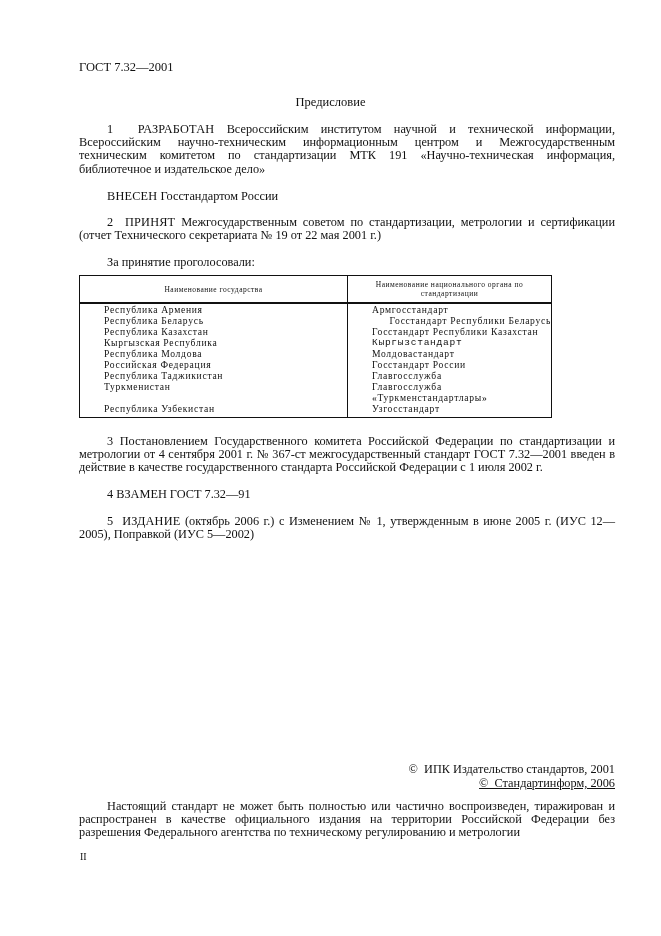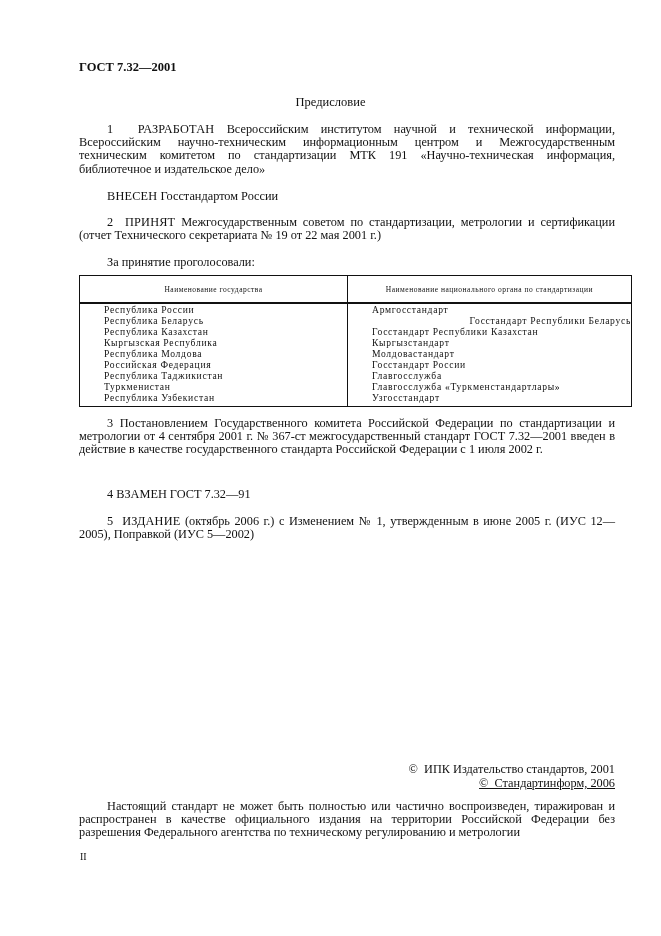--- a/index.html
+++ b/index.html
@@ -1,24 +1,24 @@
 <!DOCTYPE html>
 <html><head>
 <meta charset="utf-8">
 <style>
   html, body { margin:0; padding:0; background:#ffffff; }
   body { width:661px; height:936px; position:relative; overflow:hidden;
          font-family:"Liberation Serif", serif; color:#111; }
   .abs { position:absolute; }
-  .doc-code { left:79px; top:60px; font-weight:bold; font-size:12.5px; }
+  .doc-code { left:79px; top:60px; font-weight:normal; font-size:12.5px; }
   .heading { left:0; width:661px; top:95px; text-align:center; font-size:12.5px; }
   .para { left:79px; width:536px; font-size:12.3px; line-height:13.2px; text-align:justify; }
   .indent { text-indent:28px; }
   .kw { letter-spacing:0.2px; }
-  table.vote { position:absolute; left:79px; top:275px; width:553px; border-collapse:collapse;
+  table.vote { position:absolute; left:79px; top:275px; width:473px; border-collapse:collapse;
                font-size:9.6px; letter-spacing:0.7px; }
   table.vote th { font-weight:normal; font-size:7.5px; letter-spacing:0.5px; height:24px;
                   border:1px solid #111; border-bottom:2px solid #111; text-align:center; vertical-align:middle; }
   table.vote td { border-left:1px solid #111; border-right:1px solid #111; vertical-align:top; padding:5px 0 0 24px; line-height:11px; }
   table.vote tr.last td { border-bottom:1px solid #111; padding-bottom:3px; }
   table.vote td.c1 { width:243px; }
   .copy { right:46px; text-align:right; font-size:12.3px; line-height:14px; }
   .pagenum { left:80px; top:851px; font-size:10px; }
 </style>
 </head>
@@ -48,34 +48,34 @@
 
 <table class="vote">
   <thead>
     <tr>
       <th>Наименование государства</th>
       <th>Наименование национального органа по стандартизации</th>
     </tr>
   </thead>
   <tbody id="vote-body">
       <tr>
-        <td class="c1" style="padding-top: 0px;">Республика России</td>
+        <td class="c1" style="padding-top: 0px;">Республика Армения</td>
         <td class="c2" style="padding-top: 0px;">Армгосстандарт</td>
       </tr>
       <tr>
         <td class="c1" style="padding-top: 0px;">Республика Беларусь</td>
         <td class="c2" style="padding-top: 0px; text-align: right;">Госстандарт Республики Беларусь</td>
       </tr>
       <tr>
         <td class="c1" style="padding-top: 0px;">Республика Казахстан</td>
         <td class="c2" style="padding-top: 0px;">Госстандарт Республики Казахстан</td>
       </tr>
       <tr>
         <td class="c1" style="padding-top: 0px;">Кыргызская Республика</td>
-        <td class="c2" style="padding-top: 0px;">Кыргызстандарт</td>
+        <td class="c2" style="padding-top: 0px; font-family: Liberation Mono, monospace;">Кыргызстандарт</td>
       </tr>
       <tr>
         <td class="c1" style="padding-top: 0px;">Республика Молдова</td>
         <td class="c2" style="padding-top: 0px;">Молдовастандарт</td>
       </tr>
       <tr>
         <td class="c1" style="padding-top: 0px;">Российская Федерация</td>
         <td class="c2" style="padding-top: 0px;">Госстандарт России</td>
       </tr>
       <tr>
@@ -86,21 +86,21 @@
         <td class="c1" style="padding-top: 0px;">Туркменистан</td>
         <td class="c2" style="padding-top: 0px;">Главгосслужба «Туркменстандартлары»</td>
       </tr>
       <tr class="last">
         <td class="c1" style="padding-top: 0px;">Республика Узбекистан</td>
         <td class="c2" style="padding-top: 0px;">Узгосстандарт</td>
       </tr>
     </tbody>
 </table>
 
-<div class="abs para indent" style="top:417px;">3 Постановлением Государственного комитета Российской Федерации по стандартизации и метрологии от 4 сентября 2001 г. № 367-ст межгосударственный стандарт ГОСТ 7.32—2001 введен в действие в качестве государственного стандарта Российской Федерации с 1 июля 2002 г.</div>
+<div class="abs para indent" style="top:435px;">3 Постановлением Государственного комитета Российской Федерации по стандартизации и метрологии от 4 сентября 2001 г. № 367-ст межгосударственный стандарт ГОСТ 7.32—2001 введен в действие в качестве государственного стандарта Российской Федерации с 1 июля 2002 г.</div>
 
 <div class="abs para indent" style="top:488px;">4 ВЗАМЕН ГОСТ 7.32—91</div>
 
 <div class="abs para indent" style="top:515px;">
   <span>5</span>&nbsp;
   <span class="kw">ИЗДАНИЕ</span>
   <span>(октябрь 2006 г.) с Изменением № 1, утвержденным в июне 2005 г. (ИУС 12—2005), Поправкой (ИУС 5—2002)</span>
 </div>
 
 <div class="abs copy" style="top:762px;">

